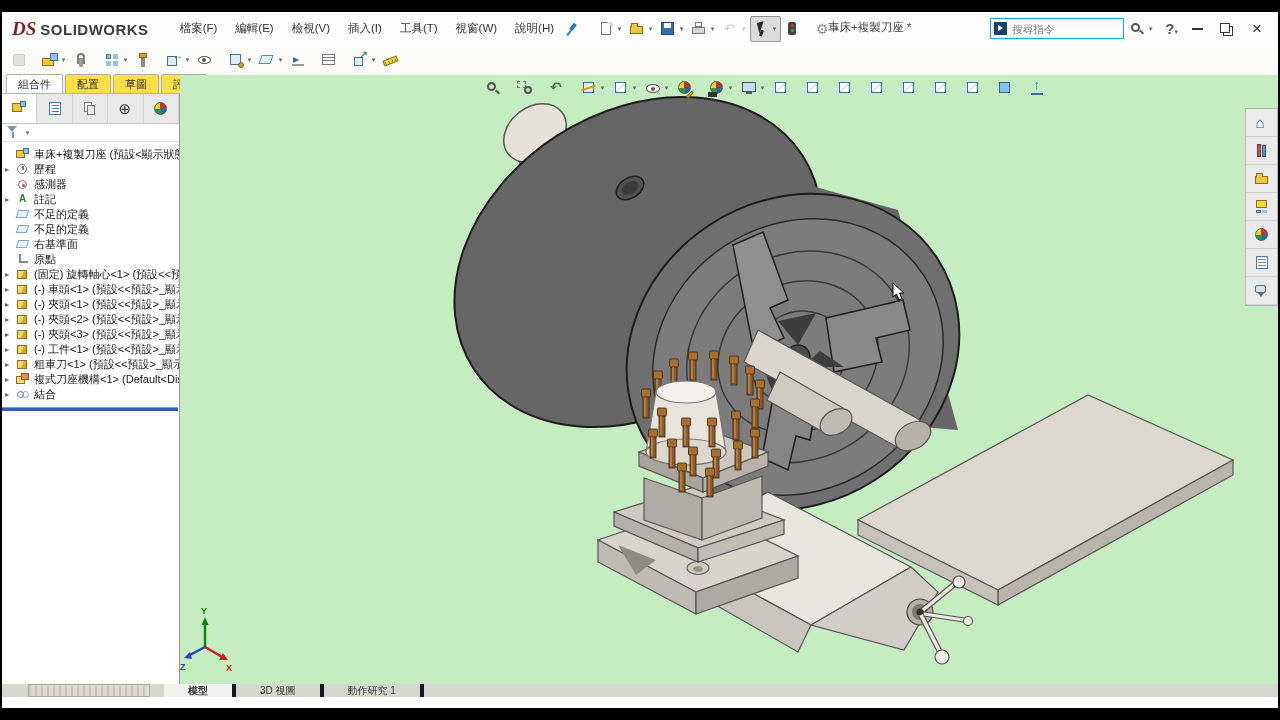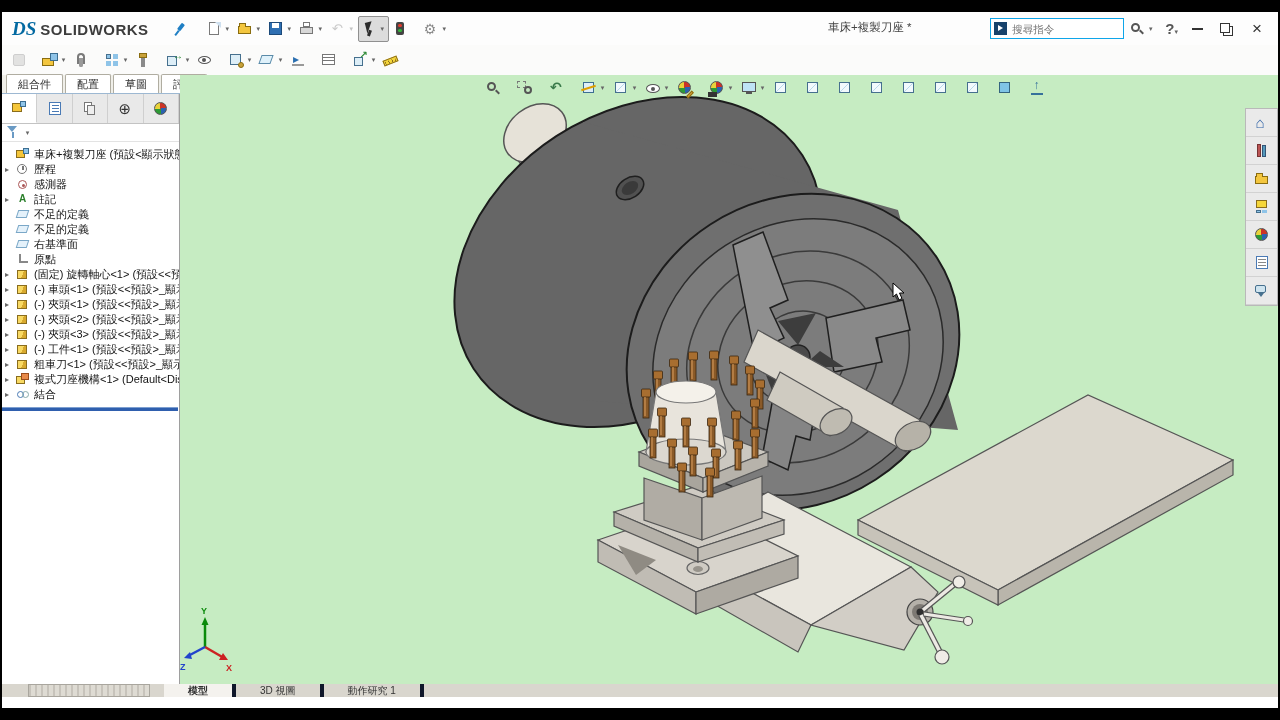--- a/index.html
+++ b/index.html
@@ -3,21 +3,21 @@
 <meta charset="utf-8">
 <style>
   html,body{margin:0;padding:0}
   body{width:1280px;height:720px;background:#000;overflow:hidden;position:relative;
        font-family:"Liberation Sans","DejaVu Sans",sans-serif;-webkit-font-smoothing:antialiased}
   #app{position:absolute;left:2px;top:12px;width:1276px;height:696px;background:#fff;overflow:hidden}
 
   
   .titlebar{position:absolute;left:0;top:0;width:100%;height:33px;background:#fdfdfd;display:flex;align-items:center;padding-left:10px;box-sizing:border-box}
   .logo{display:flex;align-items:baseline;gap:4px;margin-right:22px;flex:none}
-  .logo .ds{color:#0369a1;font-style:italic;font-weight:bold;font-size:19px;font-family:"Liberation Serif","DejaVu Serif",serif}
+  .logo .ds{color:#7f1d1d;font-style:italic;font-weight:bold;font-size:19px;font-family:"Liberation Serif","DejaVu Serif",serif}
   .logo .sw{font-size:15px;font-weight:bold;color:#3c3c3c;letter-spacing:.5px}
   .menubar{display:flex;align-items:center}
   .menu-item{font-size:11.5px;color:#333;padding:4px 9px;cursor:default}
   .qat{display:flex;align-items:center;margin-left:14px}
   .tbtn{height:24px;min-width:26px;display:flex;align-items:center;justify-content:center;border:1px solid transparent;border-radius:2px;padding:0 1px}
   .tbtn.active{background:#dcdcdc;border-color:#909090}
   .tbtn.disabled{opacity:.38;filter:saturate(0)}
   .dd{width:9px;font-size:7px;color:#666;text-align:center}
   .dd::before{content:"▾"}
   .win-title{position:absolute;left:826px;top:8px;font-size:11.5px;color:#444;white-space:nowrap}
@@ -33,21 +33,21 @@
   .ctl-restore::before{content:"";width:8px;height:8px;border:1.5px solid #333;position:absolute;left:11px;top:8px;background:#fdfdfd}
   .ctl-restore::after{content:"";width:8px;height:8px;border:1.5px solid #333;position:absolute;left:8px;top:5px;background:#fdfdfd}
   .ctl-close::before{content:"×";font-size:17px;color:#333;line-height:1}
 
   
   .toolbar2{position:absolute;left:0;top:33px;width:100%;height:30px;background:#fbfbfa;display:flex;align-items:center;padding-left:6px;box-sizing:border-box}
   .toolbar2 .tbtn{height:26px}
 
   
   .tabstrip{position:absolute;left:0;top:63px;width:434px;height:19px;background:#f0efe9;border-bottom:1px solid #9db8d2;display:flex;align-items:flex-end;padding-left:4px;box-sizing:border-box}
-  .cmtab{font-size:11px;color:#333;background:#ffffff;border:1px solid #b0ada1;border-bottom:none;padding:2px 11px 1px;margin-right:2px;border-radius:2px 2px 0 0}
+  .cmtab{font-size:11px;color:#333;background:#fde047;border:1px solid #b0ada1;border-bottom:none;padding:2px 11px 1px;margin-right:2px;border-radius:2px 2px 0 0}
   .cmtab.active{background:#fff;font-weight:normal}
 
   
   .viewport{position:absolute;left:178px;top:63px;width:1098px;height:609px;background:#c6ecc2;overflow:hidden}
 
   
   .hud{position:absolute;left:480px;top:65px;height:22px;display:flex;align-items:center;gap:1px;z-index:5}
   .hbtn{height:21px;display:flex;align-items:center;border:1px solid transparent;border-radius:2px;padding:0 1px}
 
   
@@ -181,20 +181,30 @@
 </head>
 <body>
 
 <div id="app">
 
   <div class="titlebar">
     <div class="logo">
       <span class="ds">DS</span>
       <span class="sw">SOLIDWORKS</span>
     </div>
+    <div class="menubar">
+
+    <div class="menu-item"><span>檔案(F)</span></div>
+        <div class="menu-item"><span>編輯(E)</span></div>
+        <div class="menu-item"><span>檢視(V)</span></div>
+        <div class="menu-item"><span>插入(I)</span></div>
+        <div class="menu-item"><span>工具(T)</span></div>
+        <div class="menu-item"><span>視窗(W)</span></div>
+        <div class="menu-item"><span>說明(H)</span></div>
+      </div>
     <span class="ic" data-icon="pin"></span>
     <div class="qat">
 
     <div class="tbtn">
           <span class="ic" data-icon="doc"></span>
           <span class="dd"></span>
         </div>
         <div class="tbtn">
           <span class="ic" data-icon="open"></span>
           <span class="dd"></span>

